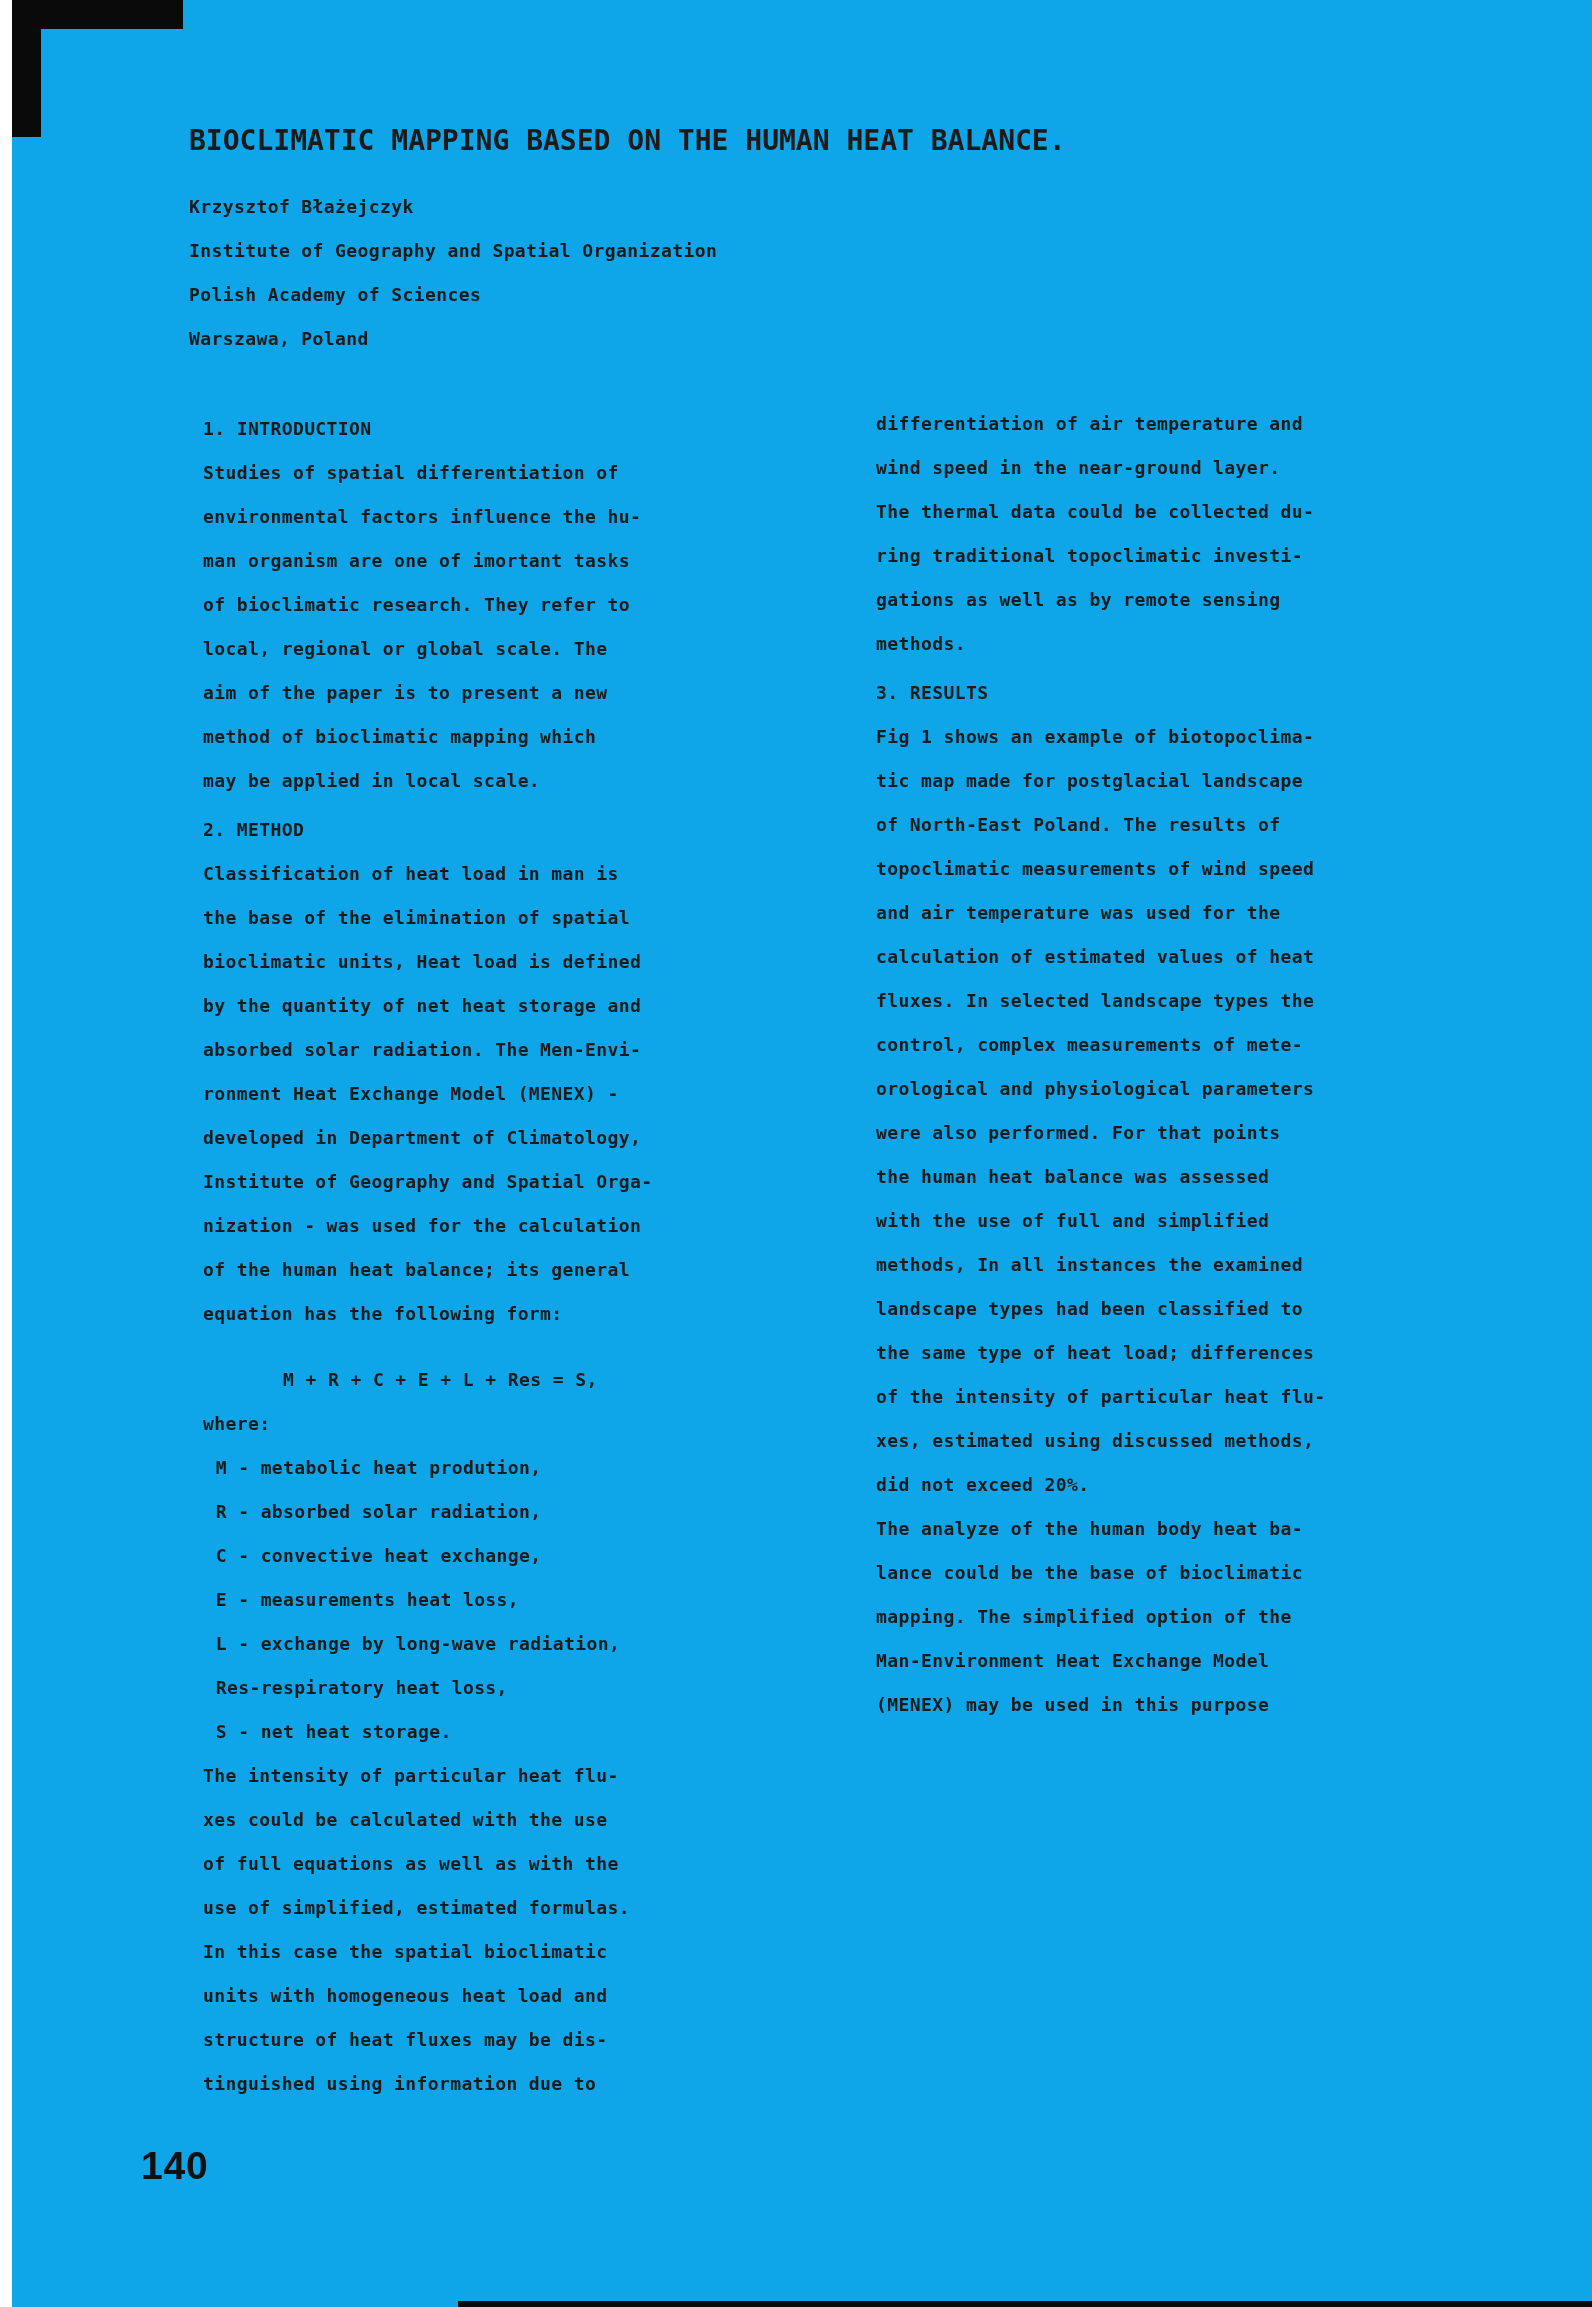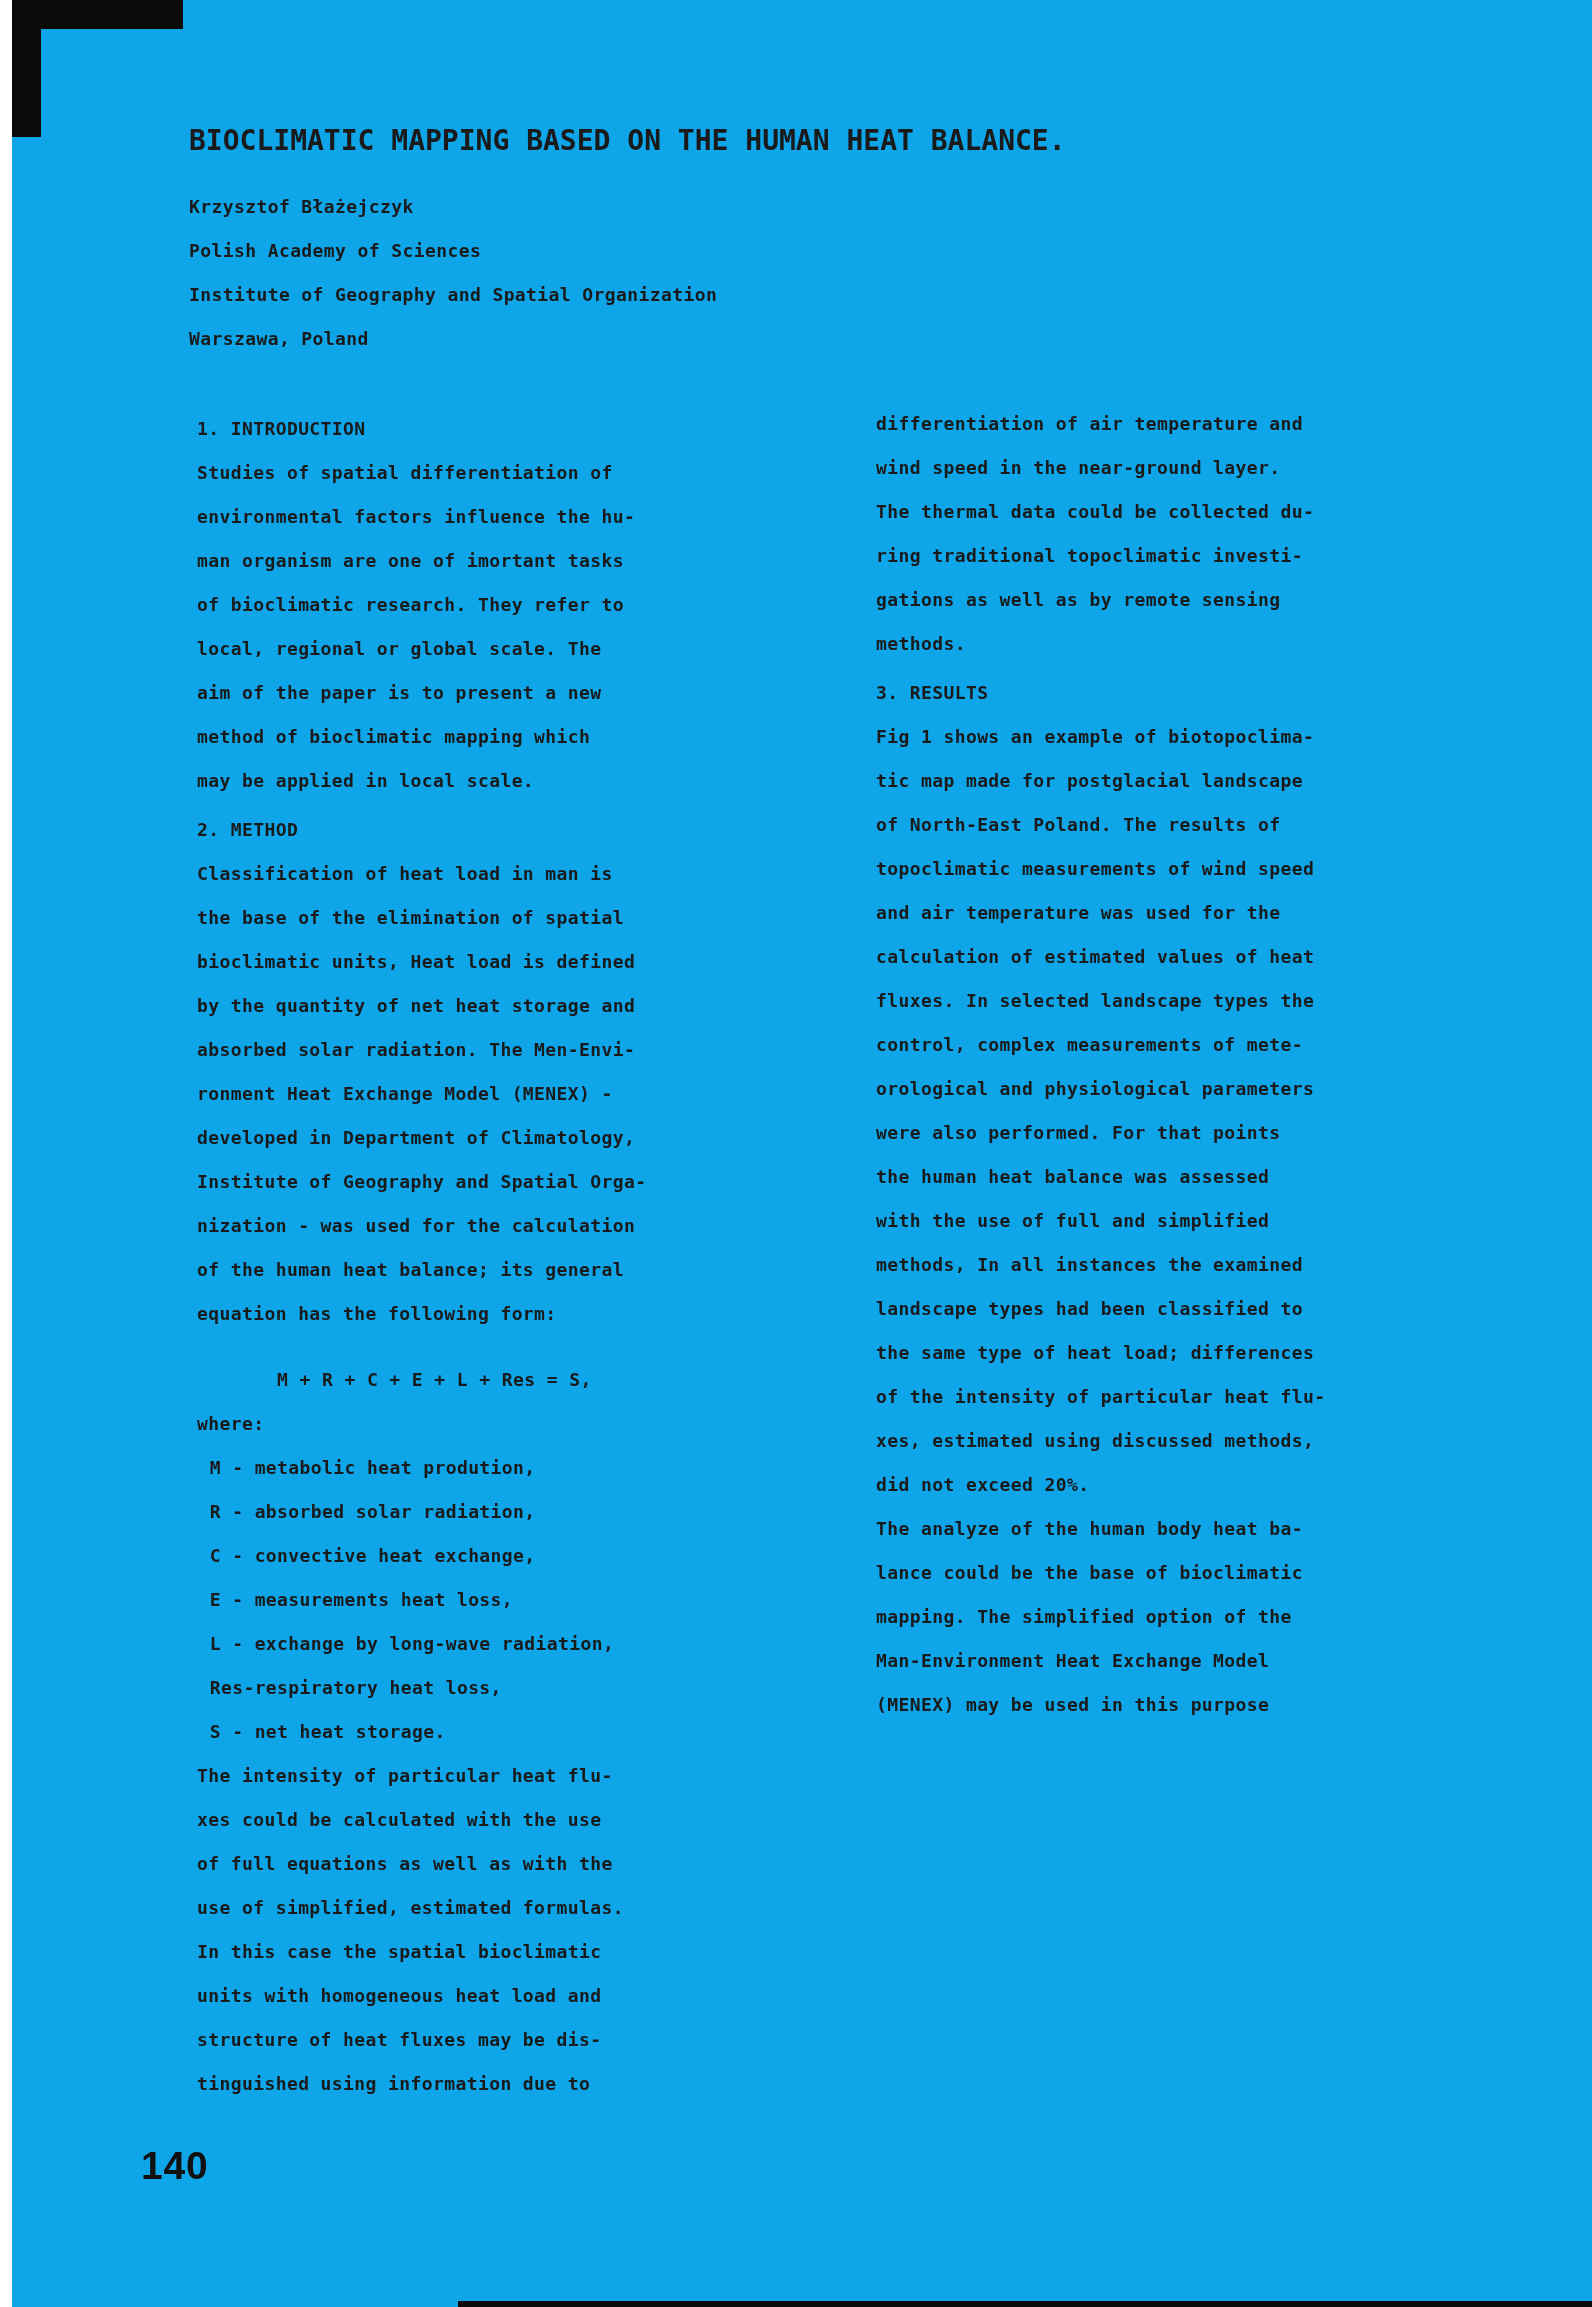--- a/index.html
+++ b/index.html
@@ -31,21 +31,21 @@
   .author-block {
     position: absolute;
     left: 177px;
     top: 185px;
   }
   .col {
     position: absolute;
     top: 402px;
     width: 701px;
   }
-  .col-left  { left: 185px; }
+  .col-left  { left: 191px; }
   .col-right { left: 864px; }
   .sec-heading { margin-top: 4.8px; }
   .equation {
     margin-top: 22px;
     margin-left: 80px;
   }
   .definitions { padding-left: 12.7px; }
   .page-number {
     position: absolute;
     left: 129px;
@@ -64,22 +64,22 @@
 </style>
 </head>
 <body>
 
 <div class="page">
 
   <div class="doc-title">BIOCLIMATIC MAPPING BASED ON THE HUMAN HEAT BALANCE.</div>
 
   <div class="author-block">
     <div class="txt">Krzysztof Błażejczyk</div>
+    <div class="txt">Institute of Geography and Spatial Organization</div>
     <div class="txt">Polish Academy of Sciences</div>
-    <div class="txt">Institute of Geography and Spatial Organization</div>
     <div class="txt">Warszawa, Poland</div>
   </div>
 
   <div class="col col-left">
     <div class="txt sec-heading">1. INTRODUCTION</div>
     <div class="txt">Studies of spatial differentiation of
 environmental factors influence the hu-
 man organism are one of imortant tasks
 of bioclimatic research. They refer to
 local, regional or global scale. The

